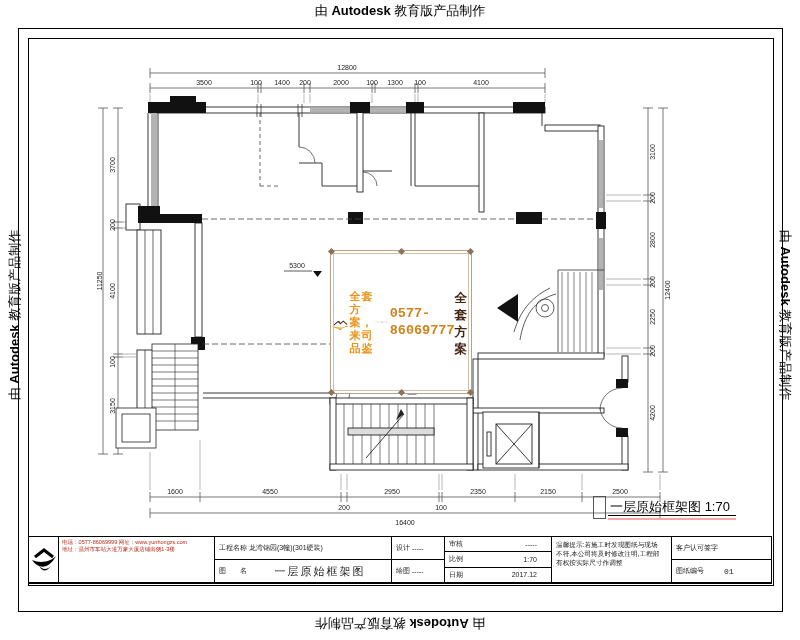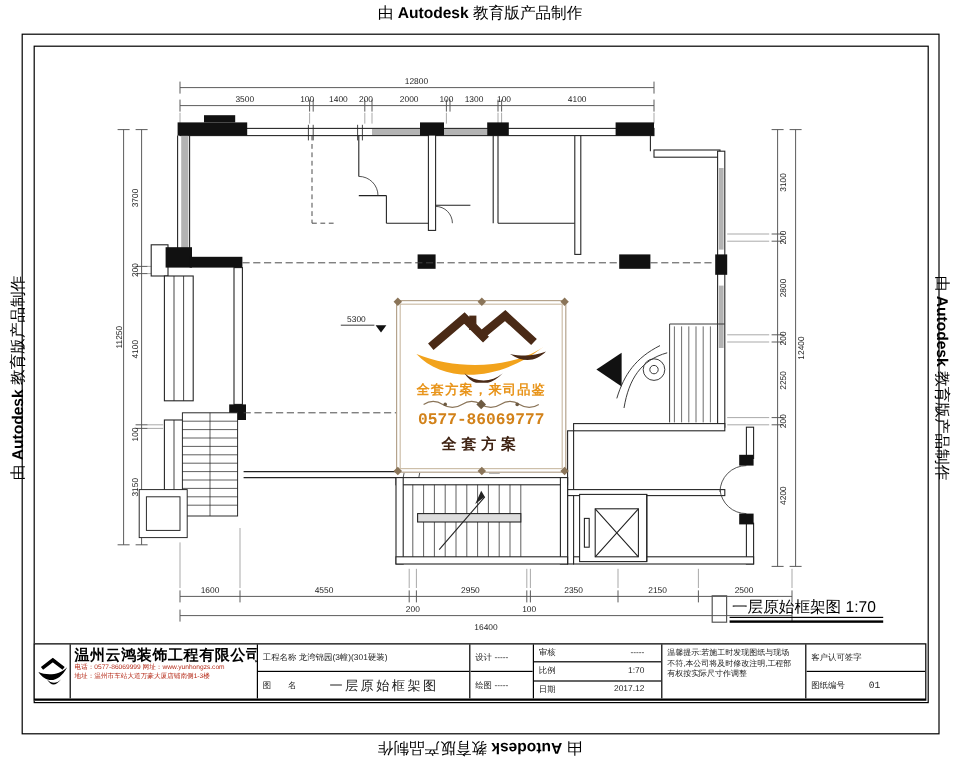--- a/index.html
+++ b/index.html
@@ -14,29 +14,29 @@
   .wm-right{left:673px;top:306px;width:224px;transform:rotate(90deg);}
   
   .frame-outer{position:absolute;left:18px;top:28px;width:763px;height:582px;border:1px solid #000;}
   .frame-inner{position:absolute;left:28px;top:38px;width:744px;height:546px;border:1px solid #000;}
   
   .plan{position:absolute;left:0;top:0;}
   svg text{font-family:"Liberation Sans","DejaVu Sans",sans-serif;font-size:7px;fill:#1a1a1a;text-anchor:middle;}
   
   .card{position:absolute;left:330px;top:250px;width:142px;height:144px;background:#fff;
         border:1px solid #b5a38c;outline:1px solid #cdbfa9;outline-offset:-4px;z-index:5;
-        display:flex;flex-direction:column;align-items:center;box-sizing:border-box;}
+        display:flex;flex-direction:row;align-items:center;box-sizing:border-box;}
   .card .orn{position:absolute;width:5px;height:5px;background:#8a7458;transform:rotate(45deg);}
   .card .o1{left:-2px;top:-2px}.card .o2{right:-2px;top:-2px}.card .o3{left:-2px;bottom:-2px}
   .card .o4{right:-2px;bottom:-2px}.card .o5{left:68px;top:-2px}.card .o6{left:68px;bottom:-2px}
   .card .slogan{font-size:11px;font-weight:bold;color:#e8941a;letter-spacing:1px;line-height:13px;}
   .card .phone{font-size:13.5px;font-weight:bold;color:#d2821a;font-family:Liberation Mono, monospace;line-height:17px;}
   .card .brand{font-size:12.5px;font-weight:bold;color:#3f2313;letter-spacing:4px;margin-top:3px;}
   
-  .dlabel{position:absolute;left:608px;top:497px;z-index:4;border-bottom:2px solid #000000;padding-bottom:2px;}
+  .dlabel{position:absolute;left:608px;top:497px;z-index:4;border-bottom:2px solid #fca5a5;padding-bottom:2px;}
   .dlabel .t{font-size:13px;border-bottom:1px solid #000;padding:0 6px 1px 2px;white-space:nowrap;}
   .dleader{position:absolute;left:593px;top:496px;width:11px;height:21px;border:1px solid #555;}
   
   .tb{position:absolute;left:28px;top:536px;width:744px;height:48px;border:1px solid #000;
       border-bottom:2px solid #000;box-sizing:border-box;display:flex;background:#fff;z-index:6;}
   .tb .cell{border-right:1px solid #000;box-sizing:border-box;height:100%;position:relative;overflow:hidden;}
   .tb .cell:last-child{border-right:none;}
   .c-logo{width:30px;display:flex;align-items:center;justify-content:center;}
   .c-co{width:156px;padding:2px 3px;}
   .co-name{font-size:12.5px;font-weight:bold;letter-spacing:.5px;line-height:15px;white-space:nowrap;}
@@ -274,21 +274,20 @@
 
   <div class="tb">
     <div class="cell c-logo">
       <svg width="26" height="24" viewBox="0 0 26 24">
         <path d="M4,9 L13,2 L22,9" stroke="#000" stroke-width="3" fill="none"></path>
         <path d="M1,12 C8,22 18,21 25,8 C18,15 8,15 1,12 Z" fill="#000"></path>
         <path d="M8,18 C12,22 16,22 20,18 C15,24 12,24 8,18 Z" fill="#000"></path>
       </svg>
     </div>
     <div class="cell c-co">
-      <div class="co-name">温州云鸿装饰工程有限公司</div>
       <div class="co-line">电话：0577-86069999  网址：www.yunhongzs.com</div>
       <div class="co-line">地址：温州市车站大道万豪大厦店铺南侧1-3楼</div>
     </div>
     <div class="cell c-proj">
       <div class="row">
         <span class="lab">工程名称</span>
         <span class="val">龙湾锦园(3幢)(301硬装)</span>
       </div>
       <div class="row">
         <span class="lab">图　　名</span>

